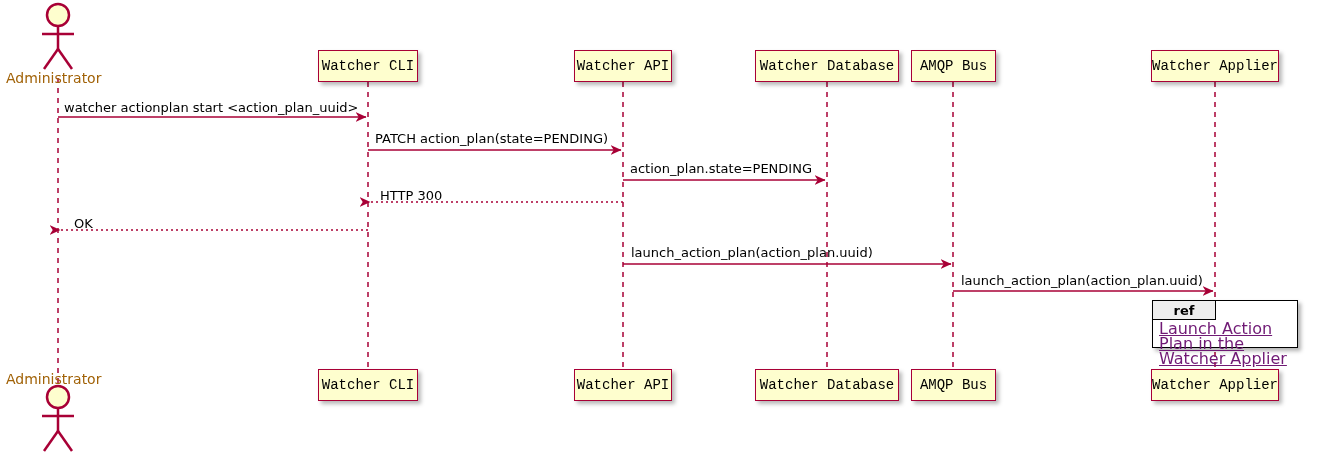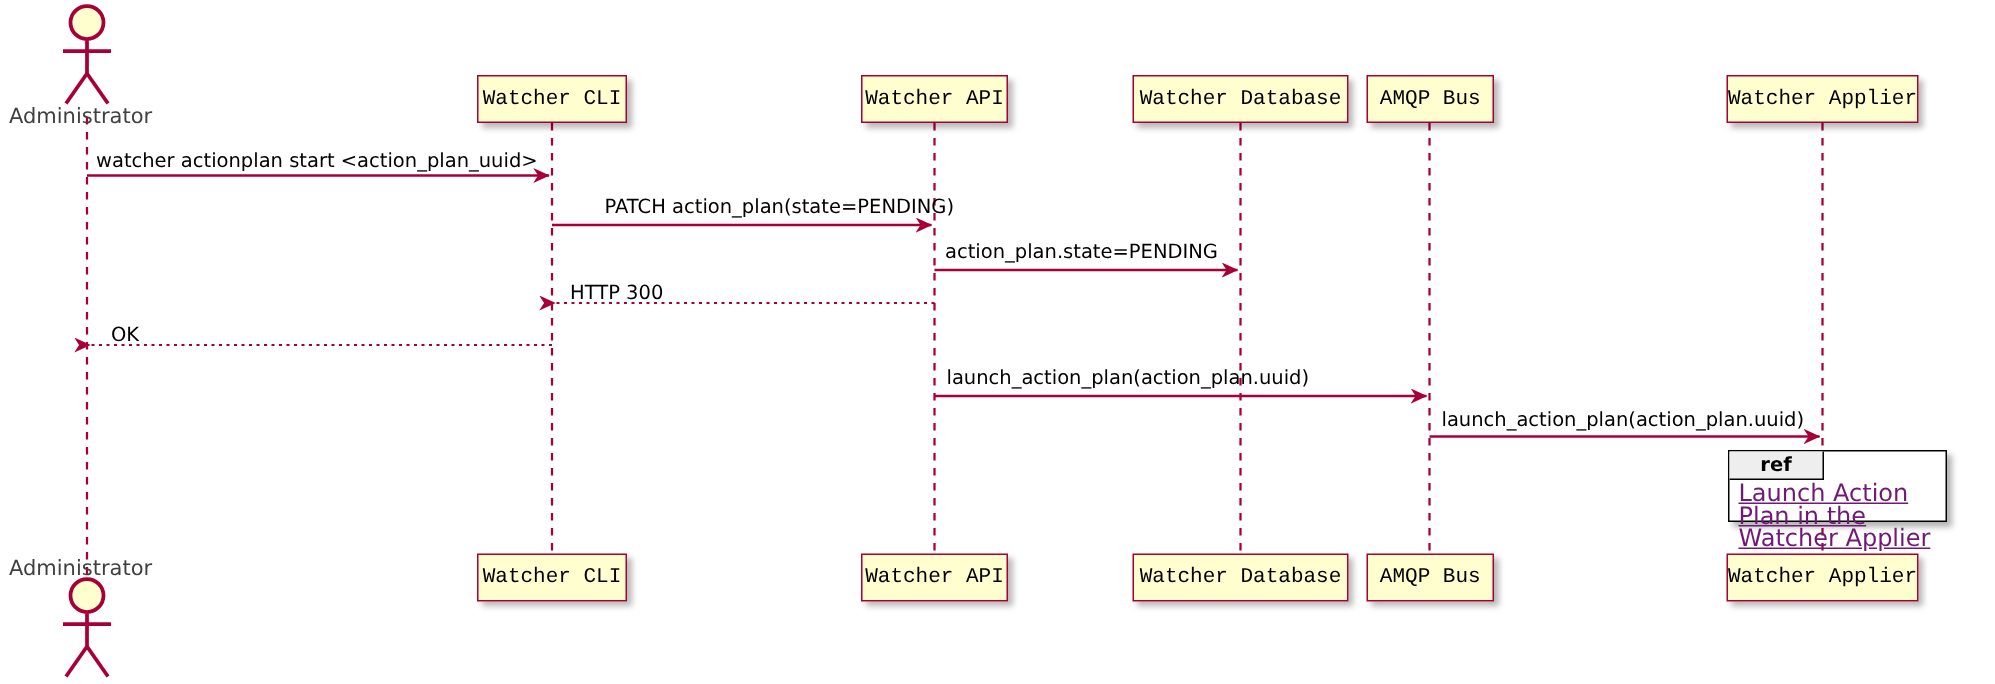--- a/index.html
+++ b/index.html
@@ -45,21 +45,21 @@
     display: flex;
     align-items: center;
     justify-content: center;
     box-shadow: 3px 3px 4px rgba(0,0,0,0.28);
     white-space: nowrap;
   }
   .actor-label {
     position: absolute;
     font-family: "DejaVu Sans", sans-serif;
     font-size: 14px;
-    color: #404040;
+    color: #a16207;
     white-space: nowrap;
   }
   .ref-box {
     position: absolute;
     box-sizing: border-box;
     background: #FFFFFF;
     border: 1.5px solid #000000;
     box-shadow: 3px 3px 4px rgba(0,0,0,0.30);
   }
   .ref-tab {
@@ -182,21 +182,21 @@
       </div>
     </div>
 
   <div id="actor-labels">
       <div class="actor-label" style="left: 6px; top: 70px;">Administrator</div>
       <div class="actor-label" style="left: 6px; top: 371px;">Administrator</div>
     </div>
 
   <div id="msg-labels">
       <div class="msg-label" style="left: 64px; top: 100px;">watcher actionplan start &lt;action_plan_uuid&gt;</div>
-      <div class="msg-label" style="left: 375px; top: 131px; margin-left: 28px;">PATCH action_plan(state=PENDING)</div>
+      <div class="msg-label" style="left: 375px; top: 131px;">PATCH action_plan(state=PENDING)</div>
       <div class="msg-label" style="left: 630px; top: 161px;">action_plan.state=PENDING</div>
       <div class="msg-label" style="left: 380px; top: 188px;">HTTP 300</div>
       <div class="msg-label" style="left: 74px; top: 216px;">OK</div>
       <div class="msg-label" style="left: 631px; top: 245px;">launch_action_plan(action_plan.uuid)</div>
       <div class="msg-label" style="left: 961px; top: 273px;">launch_action_plan(action_plan.uuid)</div>
     </div>
 
   <div class="ref-box" id="refbox" style="left: 1152px; top: 300px; width: 146px; height: 48px;">
     <div class="ref-tab">
       <span>ref</span>

